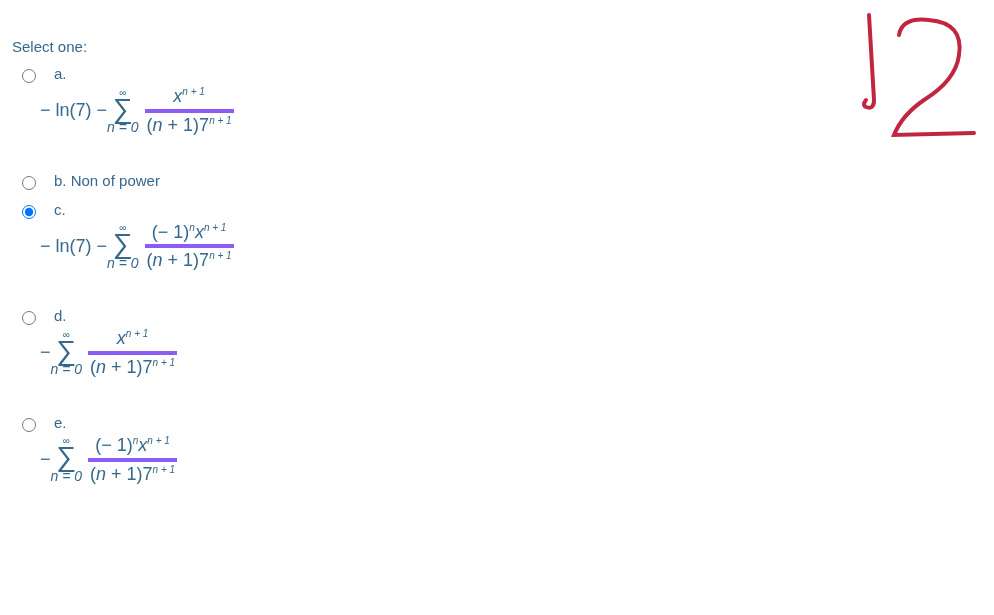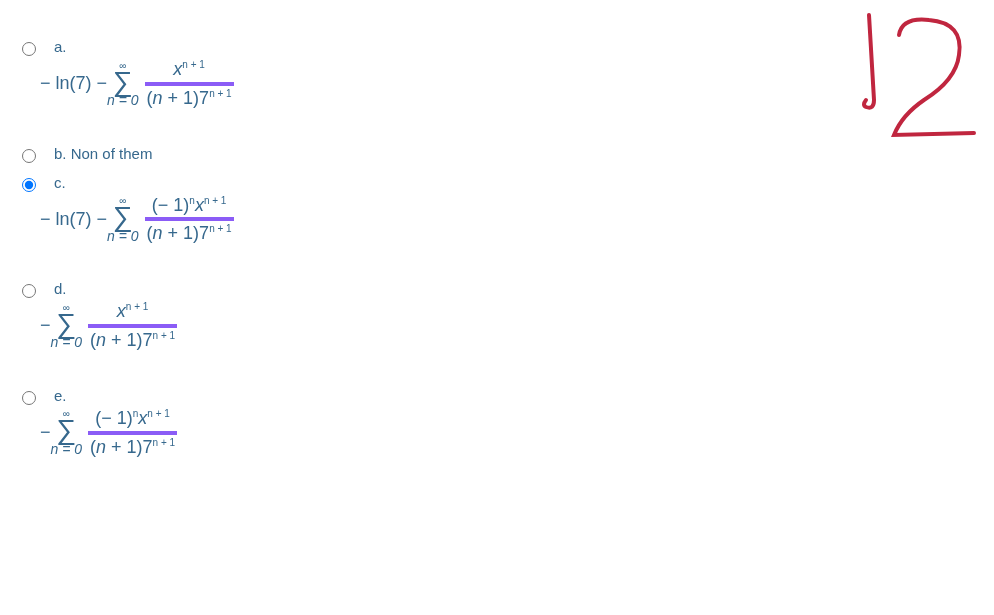--- a/index.html
+++ b/index.html
@@ -84,39 +84,41 @@
     .frac .num {
       padding: 0 2px 2px 2px;
     }
     .frac .den {
       border-top: 4px solid #8b5cf6;
       padding: 2px 2px 0 2px;
     }
     .sup {
       font-size: 10px;
       vertical-align: super;
+      font-style: italic;
     }
     .xi {
       font-style: italic;
     }
     .option-b {
       margin-bottom: 8px;
     }
     .annotation {
       position: absolute;
       top: 5px;
       right: 10px;
       pointer-events: none;
     }
   </style>
 </head>
 <body>
 
 <div class="container">
 
+  <div class="select-one">Select one:</div>
 
   <div class="option">
     <input type="radio" name="answer" class="radio" style="">
     <div class="option-body">
       <div class="option-label">a.</div>
       <div class="math-line">
         <span>− ln(7) − </span>
         <span class="sigma-wrap">
           <span class="sigma-inf">∞</span>
           <span class="sigma">∑</span>
@@ -126,21 +128,21 @@
           <span class="num"><span class="xi">x</span><span class="sup">n + 1</span></span>
           <span class="den"><span>(</span><span class="xi">n</span><span> + 1)7</span><span class="sup">n + 1</span></span>
         </span>
       </div>
     </div>
   </div>
 
   <div class="option option-b">
     <input type="radio" name="answer" class="radio" style="">
     <div class="option-body">
-      <div class="option-label">b. Non of them</div>
+      <div class="option-label">b. Non of power</div>
     </div>
   </div>
 
   <div class="option">
     <input type="radio" name="answer" class="radio" checked="" style="">
     <div class="option-body">
       <div class="option-label">c.</div>
       <div class="math-line">
         <span>− ln(7) − </span>
         <span class="sigma-wrap">

